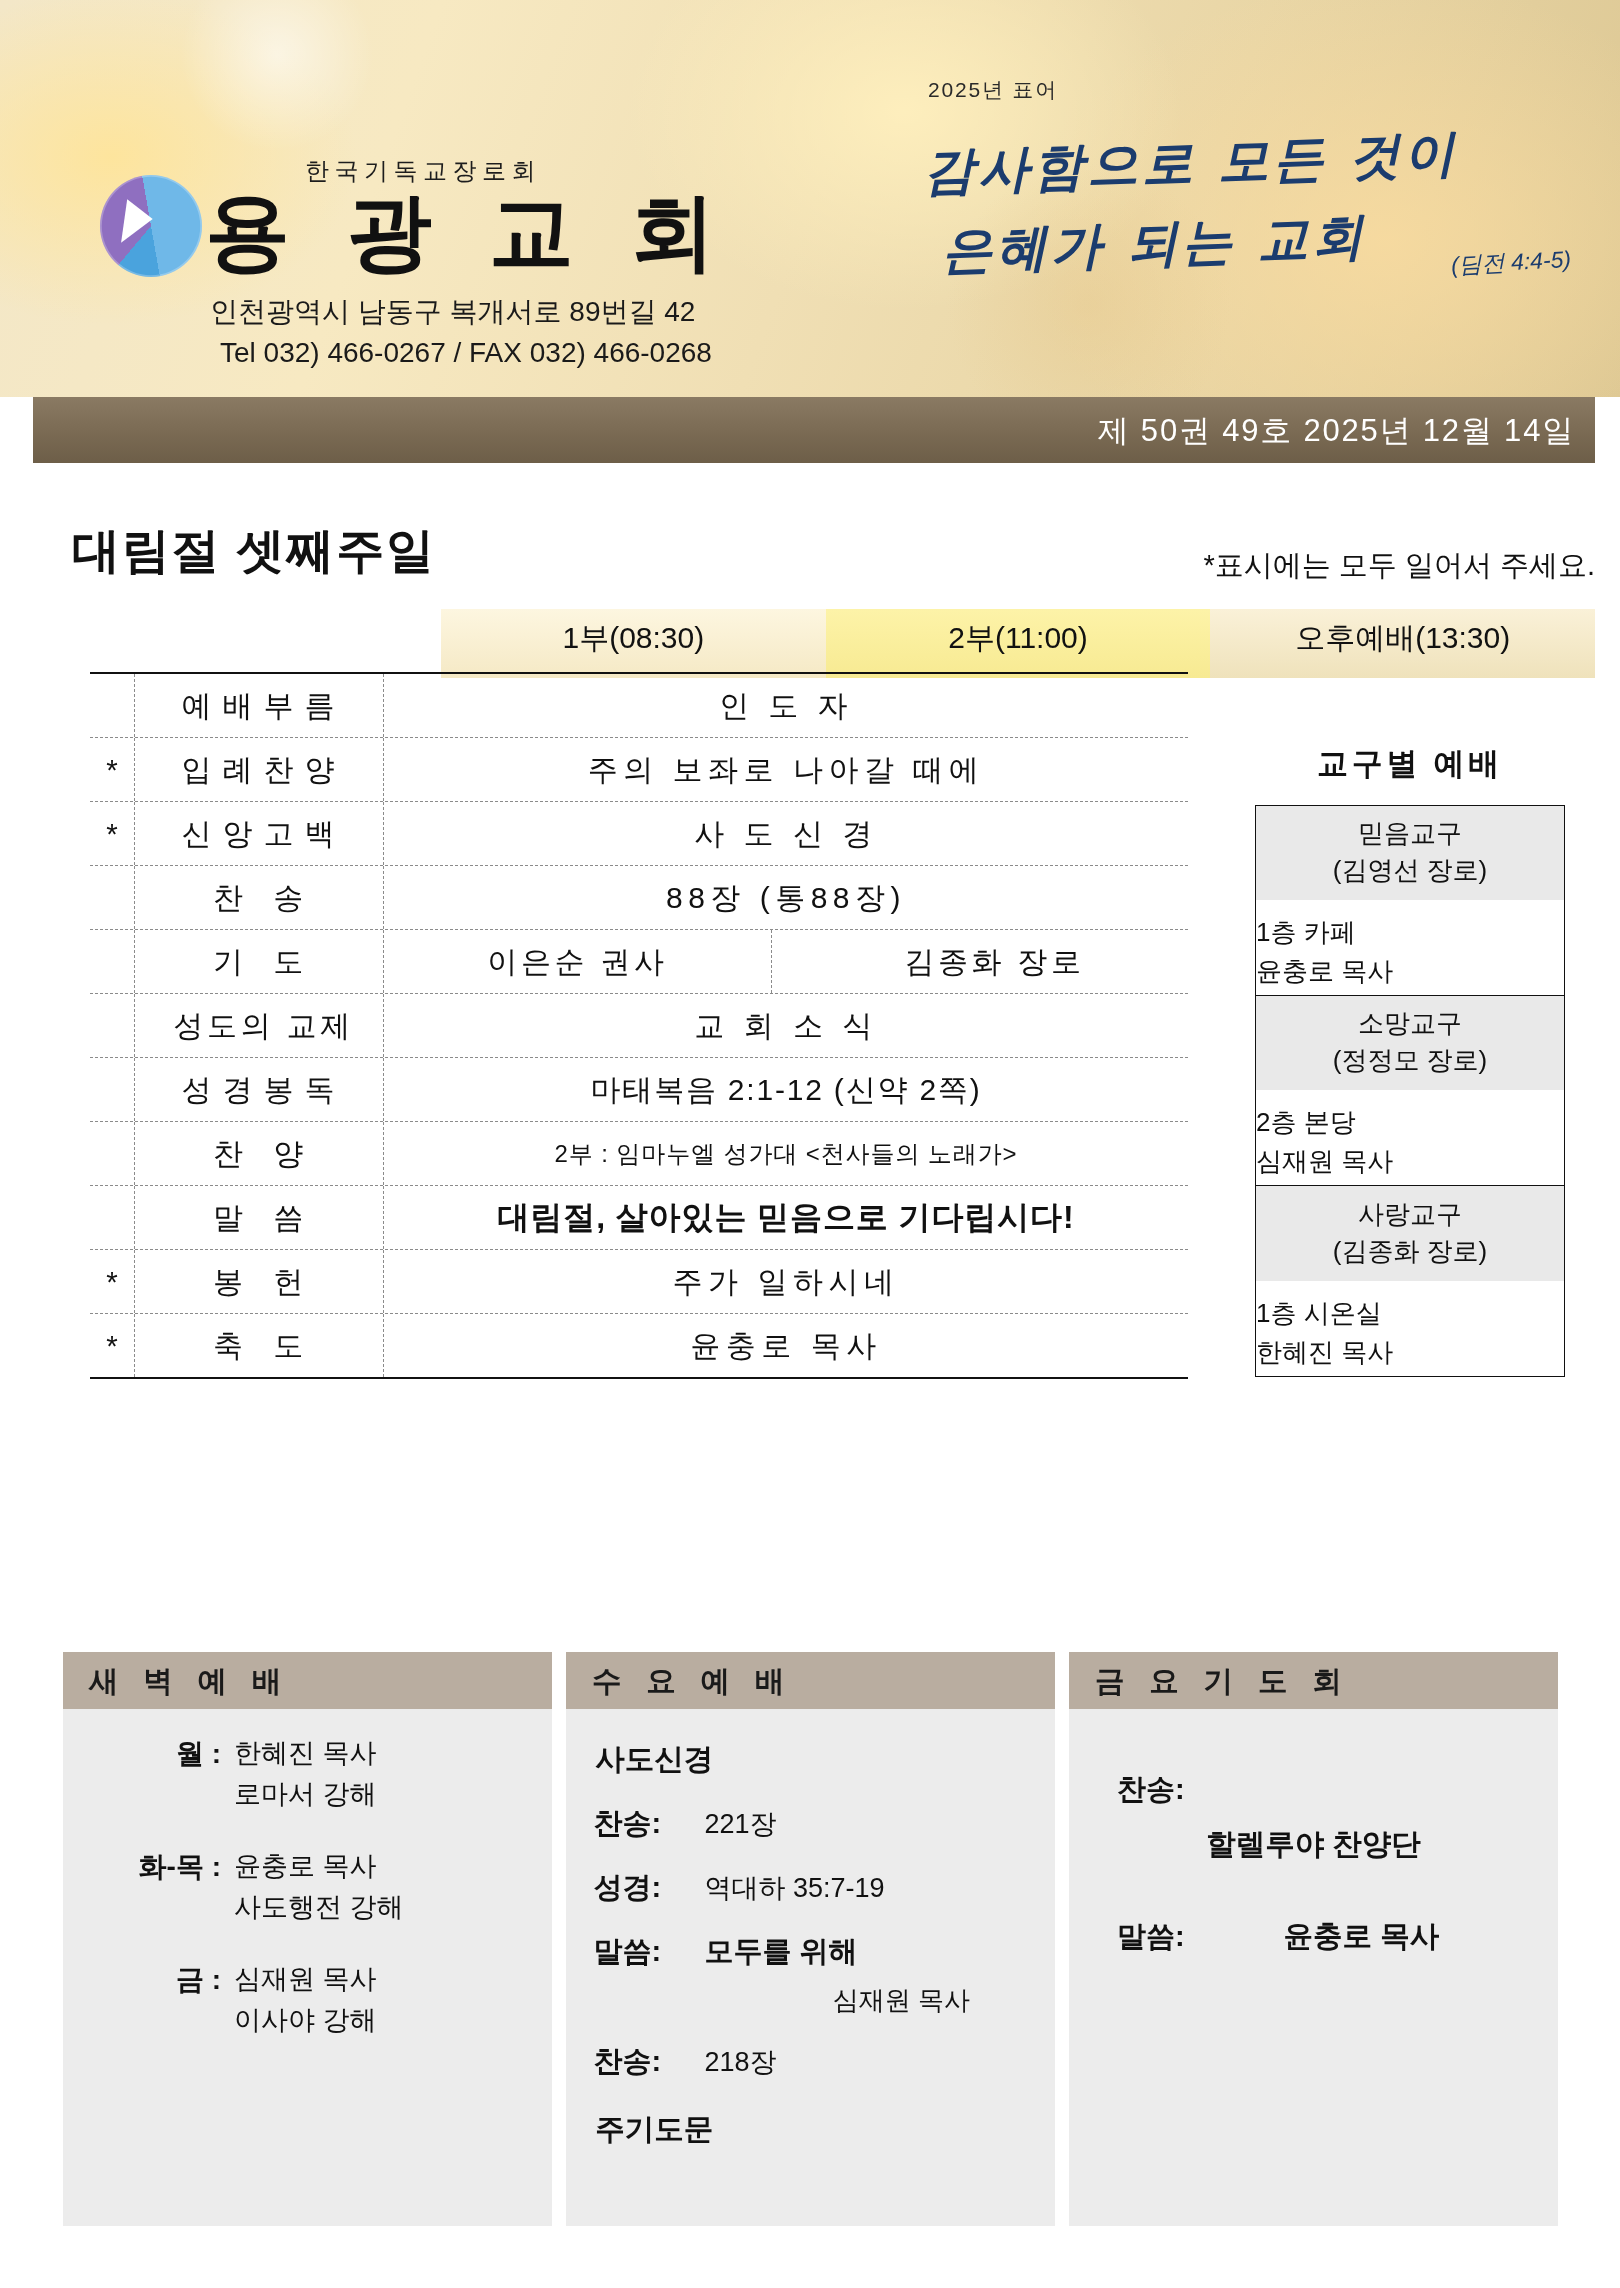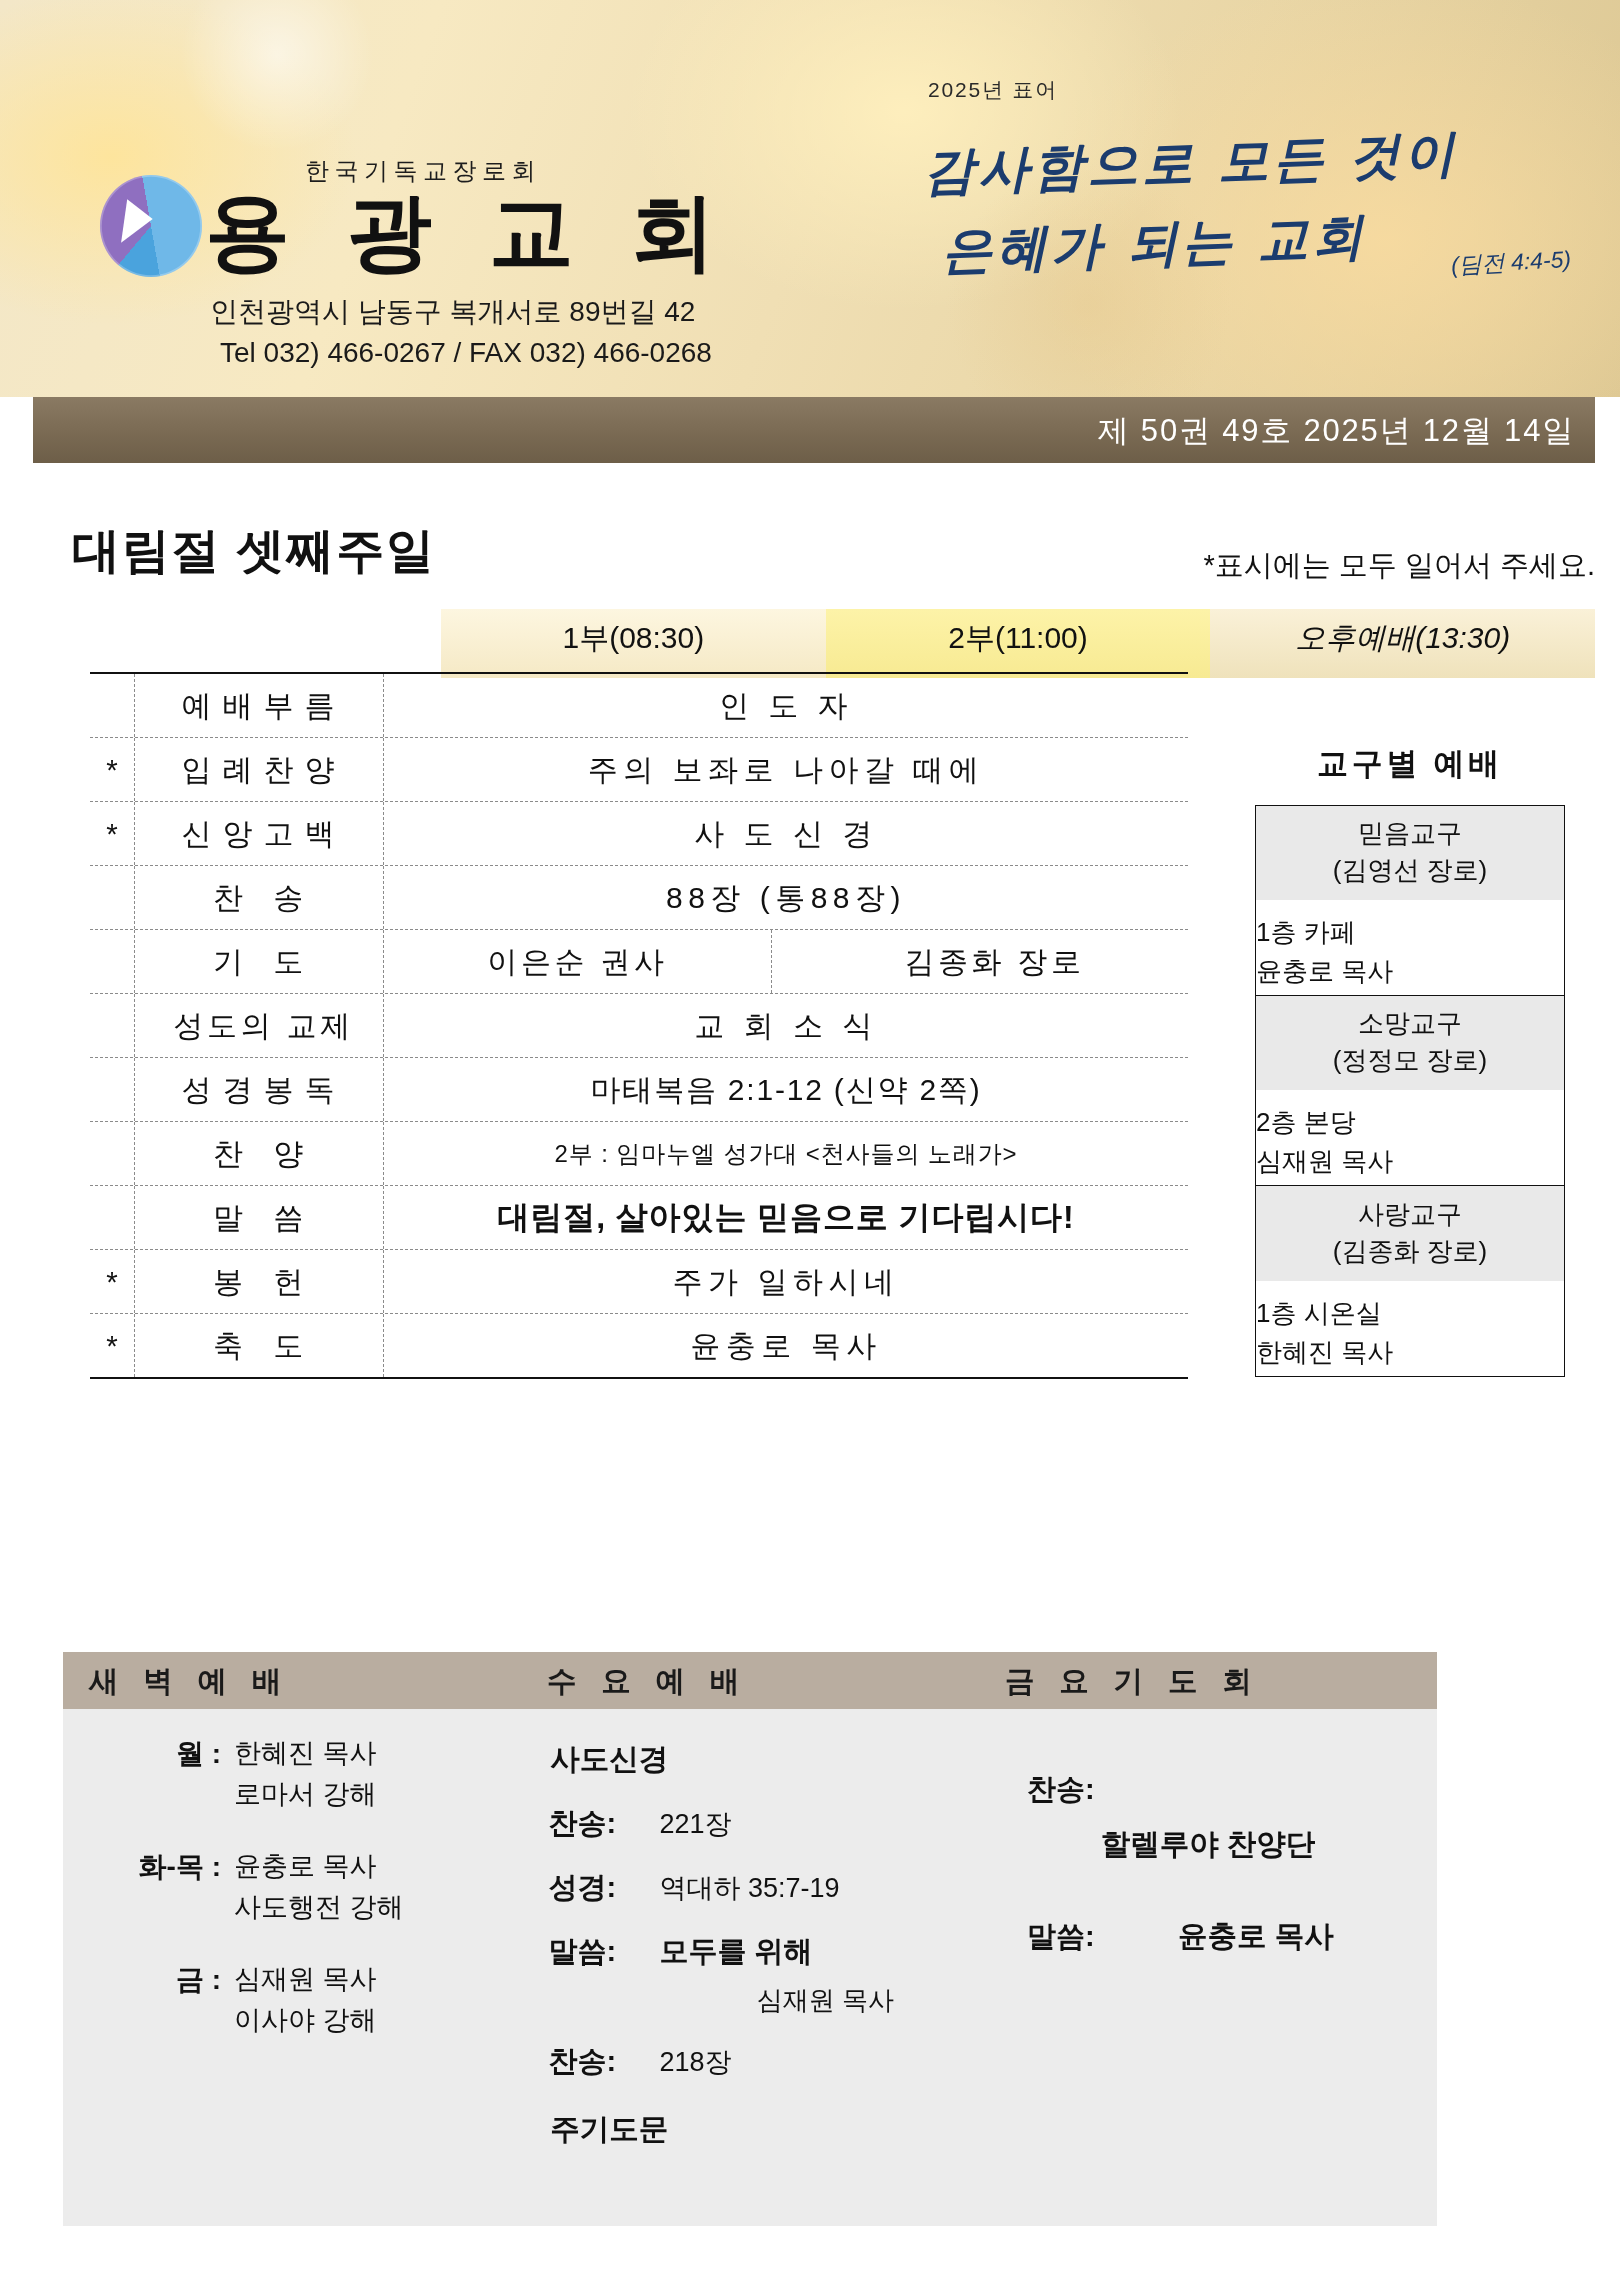--- a/index.html
+++ b/index.html
@@ -180,21 +180,21 @@
   }
   .svc-head > div {
     flex: 1;
     text-align: center;
     font-size: 30px;
     line-height: 57px;
     color: #111;
   }
   .svc1 { background: linear-gradient(180deg,#fdf6e0,#f5e9c5); }
   .svc2 { background: linear-gradient(180deg,#fdf3a8,#f7ea92); }
-  .svc3 { background: linear-gradient(180deg,#faf1d8,#efe2bb); font-style: italic; }
+  .svc3 { background: linear-gradient(180deg,#faf1d8,#efe2bb); }
 
   
   .order-wrap {
     position: absolute;
     left: 90px;
     top: 672px;
     width: 1098px;
     border-top: 2.8px solid #111;
     border-bottom: 2.8px solid #111;
   }
@@ -284,23 +284,23 @@
     font-size: 26px;
     line-height: 39px;
     padding: 13px 0 4px;
   }
 
   
   .panels {
     position: absolute;
     left: 63px;
     top: 1652px;
-    width: 1374px;
-    display: flex;
-    justify-content: space-between;
+    width: 1514px;
+    display: flex;
+    gap: 14px;
   }
   .panel { width: 489px; }
   .panel-head {
     background: #b9ada0;
     height: 57px;
     font-size: 29.5px;
     font-weight: bold;
     letter-spacing: 8.3px;
     padding-left: 26px;
     line-height: 57px;

